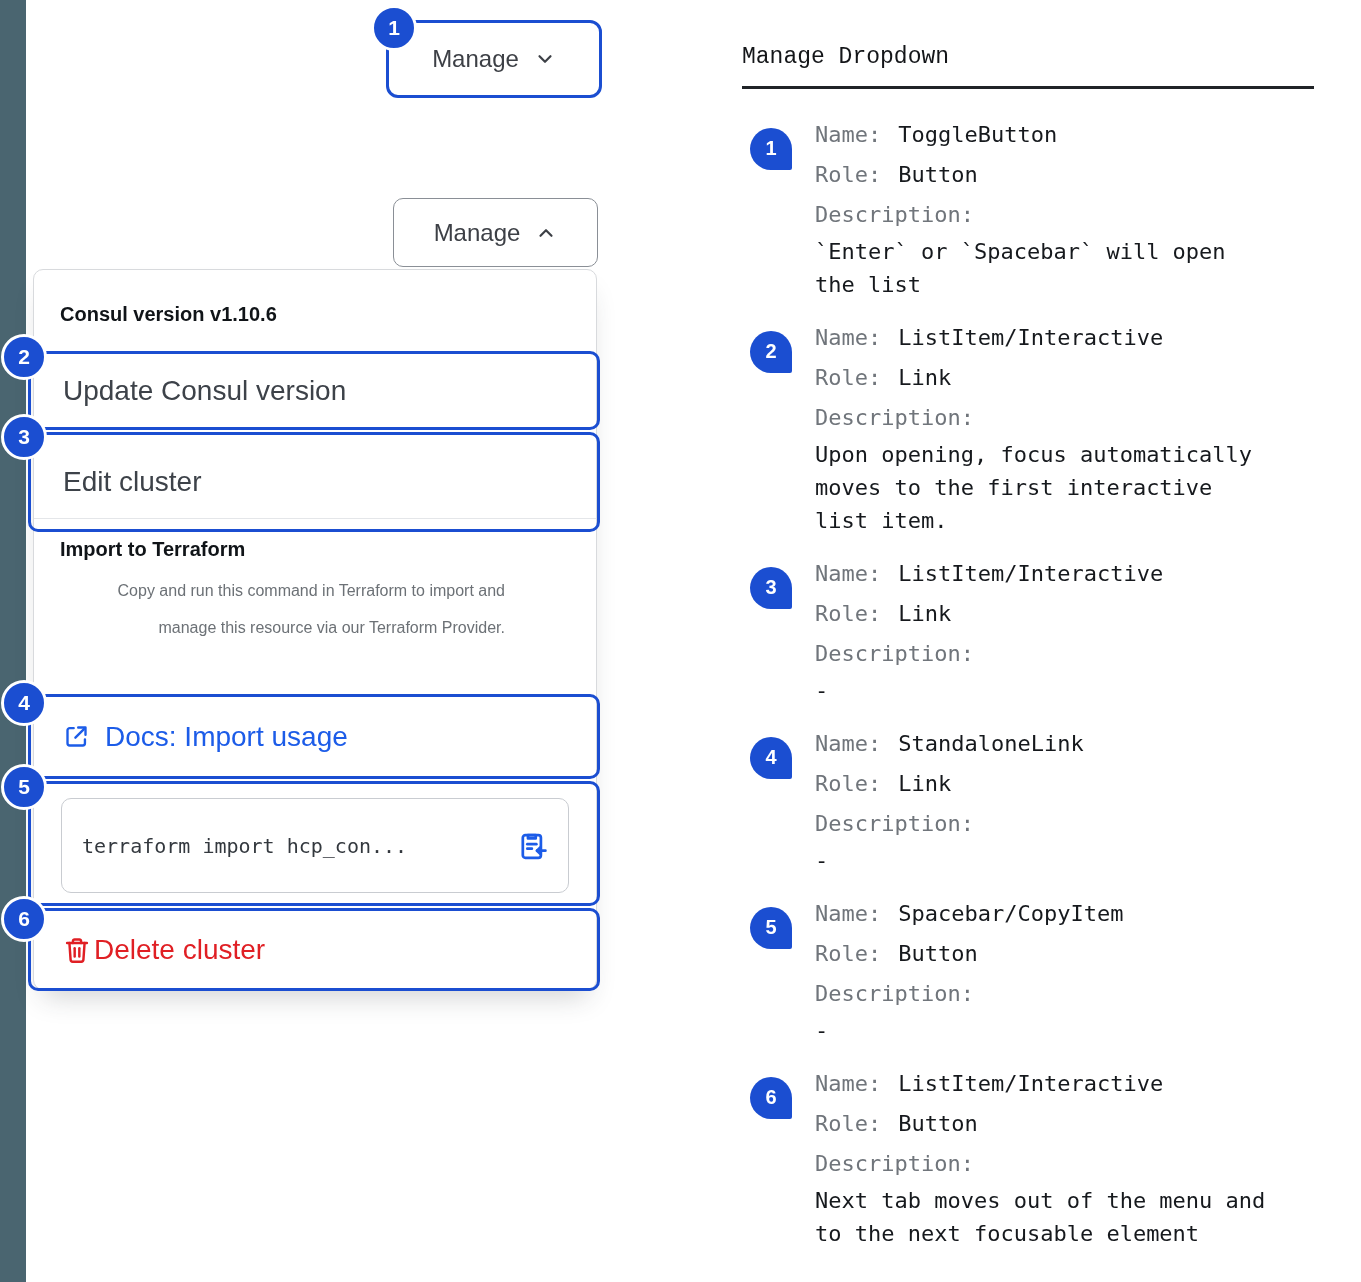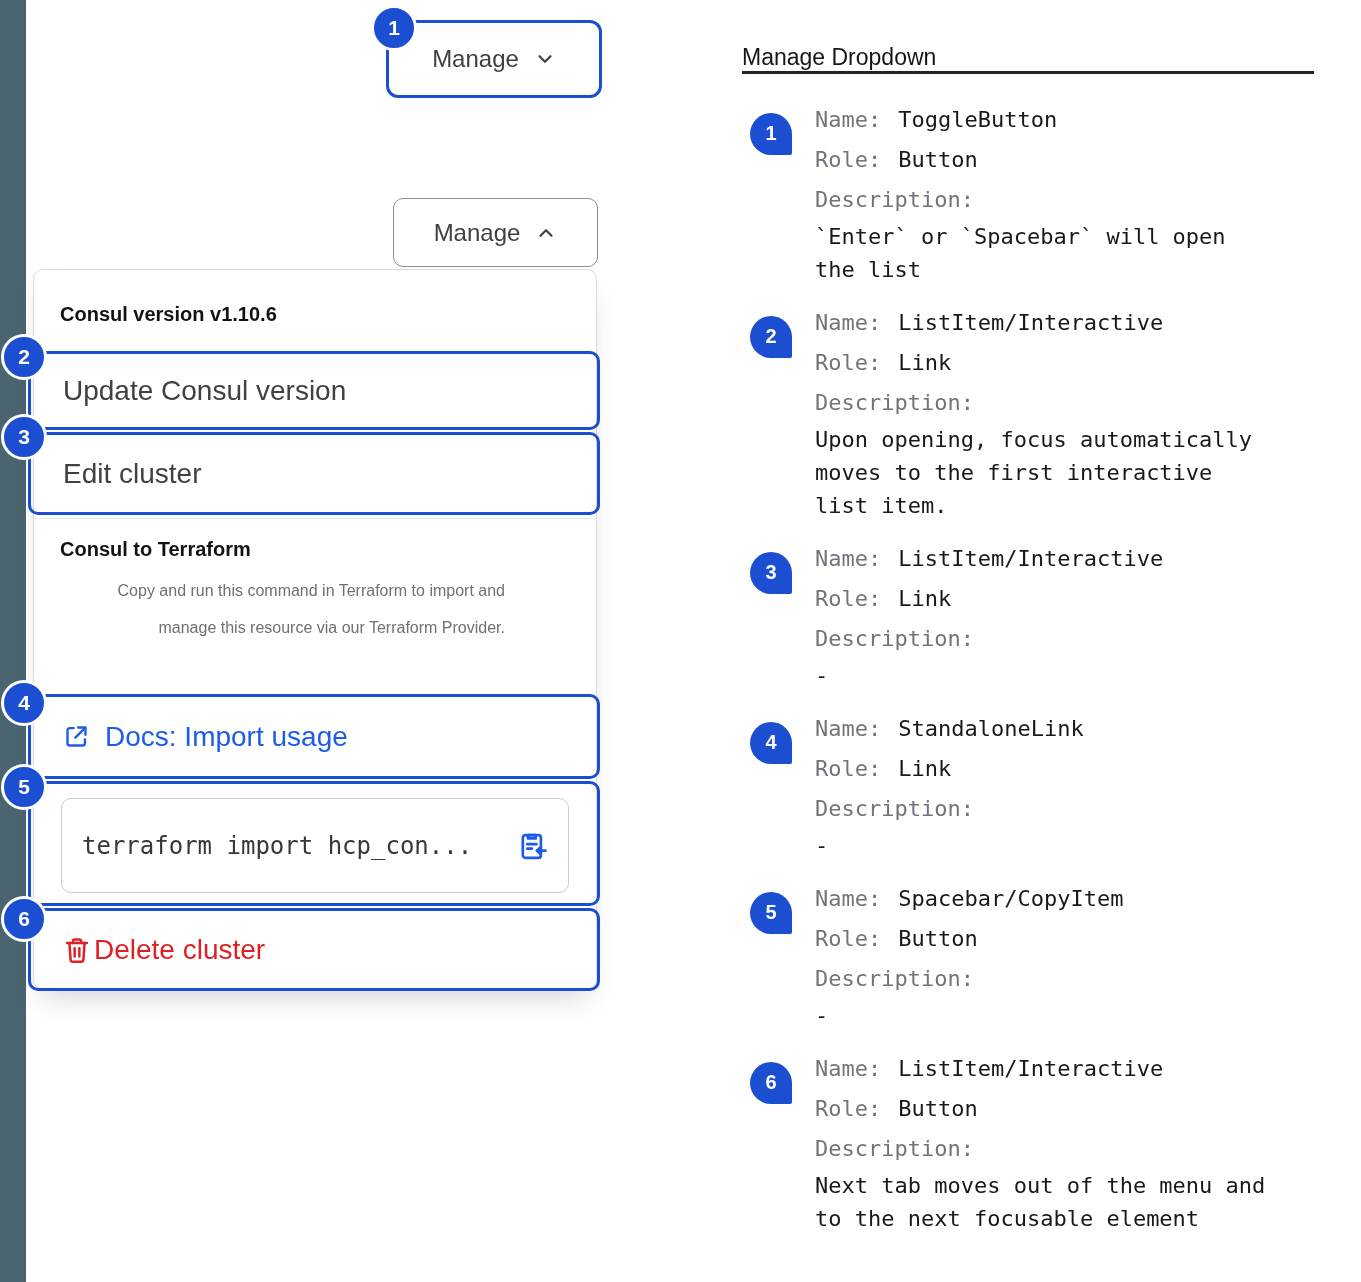--- a/index.html
+++ b/index.html
@@ -37,48 +37,48 @@
 
   .section-title{left:60px;font-weight:700;font-size:20px;color:var(--ink);}
   .s1{top:303px;}
   .s2{top:538px;}
   .divider{left:34px;top:518px;width:562px;height:1px;background:#e4e6e9;}
   .para{left:60px;top:572px;width:445px;font-size:16px;line-height:37px;color:var(--muted);text-align:right;}
 
   
   .outline{left:28px;width:572px;border:3px solid var(--accent);border-radius:10px;background:transparent;}
   .o2{top:351px;height:79px;}
-  .o3{top:432px;height:83px;}
+  .o3{top:432px;height:100px;}
   .o4{top:694px;height:85px;}
   .o5{top:781px;height:125px;}
   .o6{top:908px;height:83px;}
   .menu-item{width:100%;height:100%;display:flex;align-items:center;padding-left:32px;gap:15px;
     font-size:28px;color:var(--item);cursor:pointer;}
   .menu-item.link{color:var(--link);}
   .menu-item.danger{color:var(--critical);font-weight:500;gap:3px;}
 
   .codebox{position:absolute;left:30px;top:14px;width:508px;height:95px;border:1.5px solid #c9ccd1;border-radius:10px;
     background:#fff;display:flex;align-items:center;justify-content:space-between;padding:0 20px;}
-  .code-text{font-family:"DejaVu Sans Mono","Liberation Mono",monospace;font-size:24px;color:#33383e;white-space:pre;}
+  .code-text{font-family:"DejaVu Sans Mono","Liberation Mono",monospace;font-size:20px;color:#33383e;white-space:pre;}
   .copy-btn{display:flex;align-items:center;justify-content:center;cursor:pointer;color:var(--link);background:none;border:none;}
 
   
   .badge{width:46px;height:46px;border-radius:50%;background:var(--accent);border:3px solid #ffffff;
     color:#fff;font-weight:700;font-size:21px;display:flex;align-items:center;justify-content:center;z-index:5;}
   .b1{left:371px;top:5px;}
   .b2{left:1px;top:334px;}
   .b3{left:1px;top:414px;}
   .b4{left:1px;top:680px;}
   .b5{left:1px;top:764px;}
   .b6{left:1px;top:896px;}
 
   
   .doc{left:742px;top:30px;width:580px;}
-  .doc-title{font-family:Liberation Sans, sans-serif;font-size:23px;color:#141619;
-    padding-top:14px;}
+  .doc-title{font-family:Liberation Mono, monospace;font-size:23px;color:#141619;
+    padding-top:14px;margin-bottom:16px;}
   .doc-rule{height:2.5px;background:#202327;width:572px;margin-bottom:26px;}
   .entry{display:flex;margin-bottom:17px;}
   .badge-col{width:73px;flex:none;padding-top:13px;padding-left:8px;}
   .r-badge{width:42px;height:42px;border-radius:50% 50% 2px 50%;background:var(--accent);color:#fff;
     font-weight:700;font-size:20px;display:flex;align-items:center;justify-content:center;}
   .entry-text{width:456px;font-family:"DejaVu Sans Mono","Liberation Mono",monospace;font-size:22px;}
   .line{line-height:40px;}
   .lbl{color:var(--mono-lbl);margin-right:17px;}
   .val{color:var(--mono-ink);}
   .desc{line-height:33px;color:var(--mono-ink);}
@@ -118,21 +118,21 @@
     <span>Update Consul version</span>
   </div>
 </div>
 <div class="abs outline o3">
   <div class="menu-item">
     <span>Edit cluster</span>
   </div>
 </div>
 
 <div class="abs divider"></div>
-<div class="abs section-title s2">Consul to Terraform</div>
+<div class="abs section-title s2">Import to Terraform</div>
 <div class="abs para">Copy and run this command in Terraform to import and manage this resource via our Terraform Provider.</div>
 
 <div class="abs outline o4">
   <div class="menu-item link">
     <span class="icon">
       <svg width="27" height="27" viewBox="0 0 24 24" fill="none" stroke="#1c5ce8" stroke-width="2.1" stroke-linecap="round" stroke-linejoin="round">
         <path d="M9.5 4.5H6a2 2 0 0 0-2 2V18a2 2 0 0 0 2 2h11.5a2 2 0 0 0 2-2v-3.5"></path>
         <path d="M13.5 4h6.5v6.5"></path>
         <path d="M19.5 4.5L11 13"></path>
       </svg>

